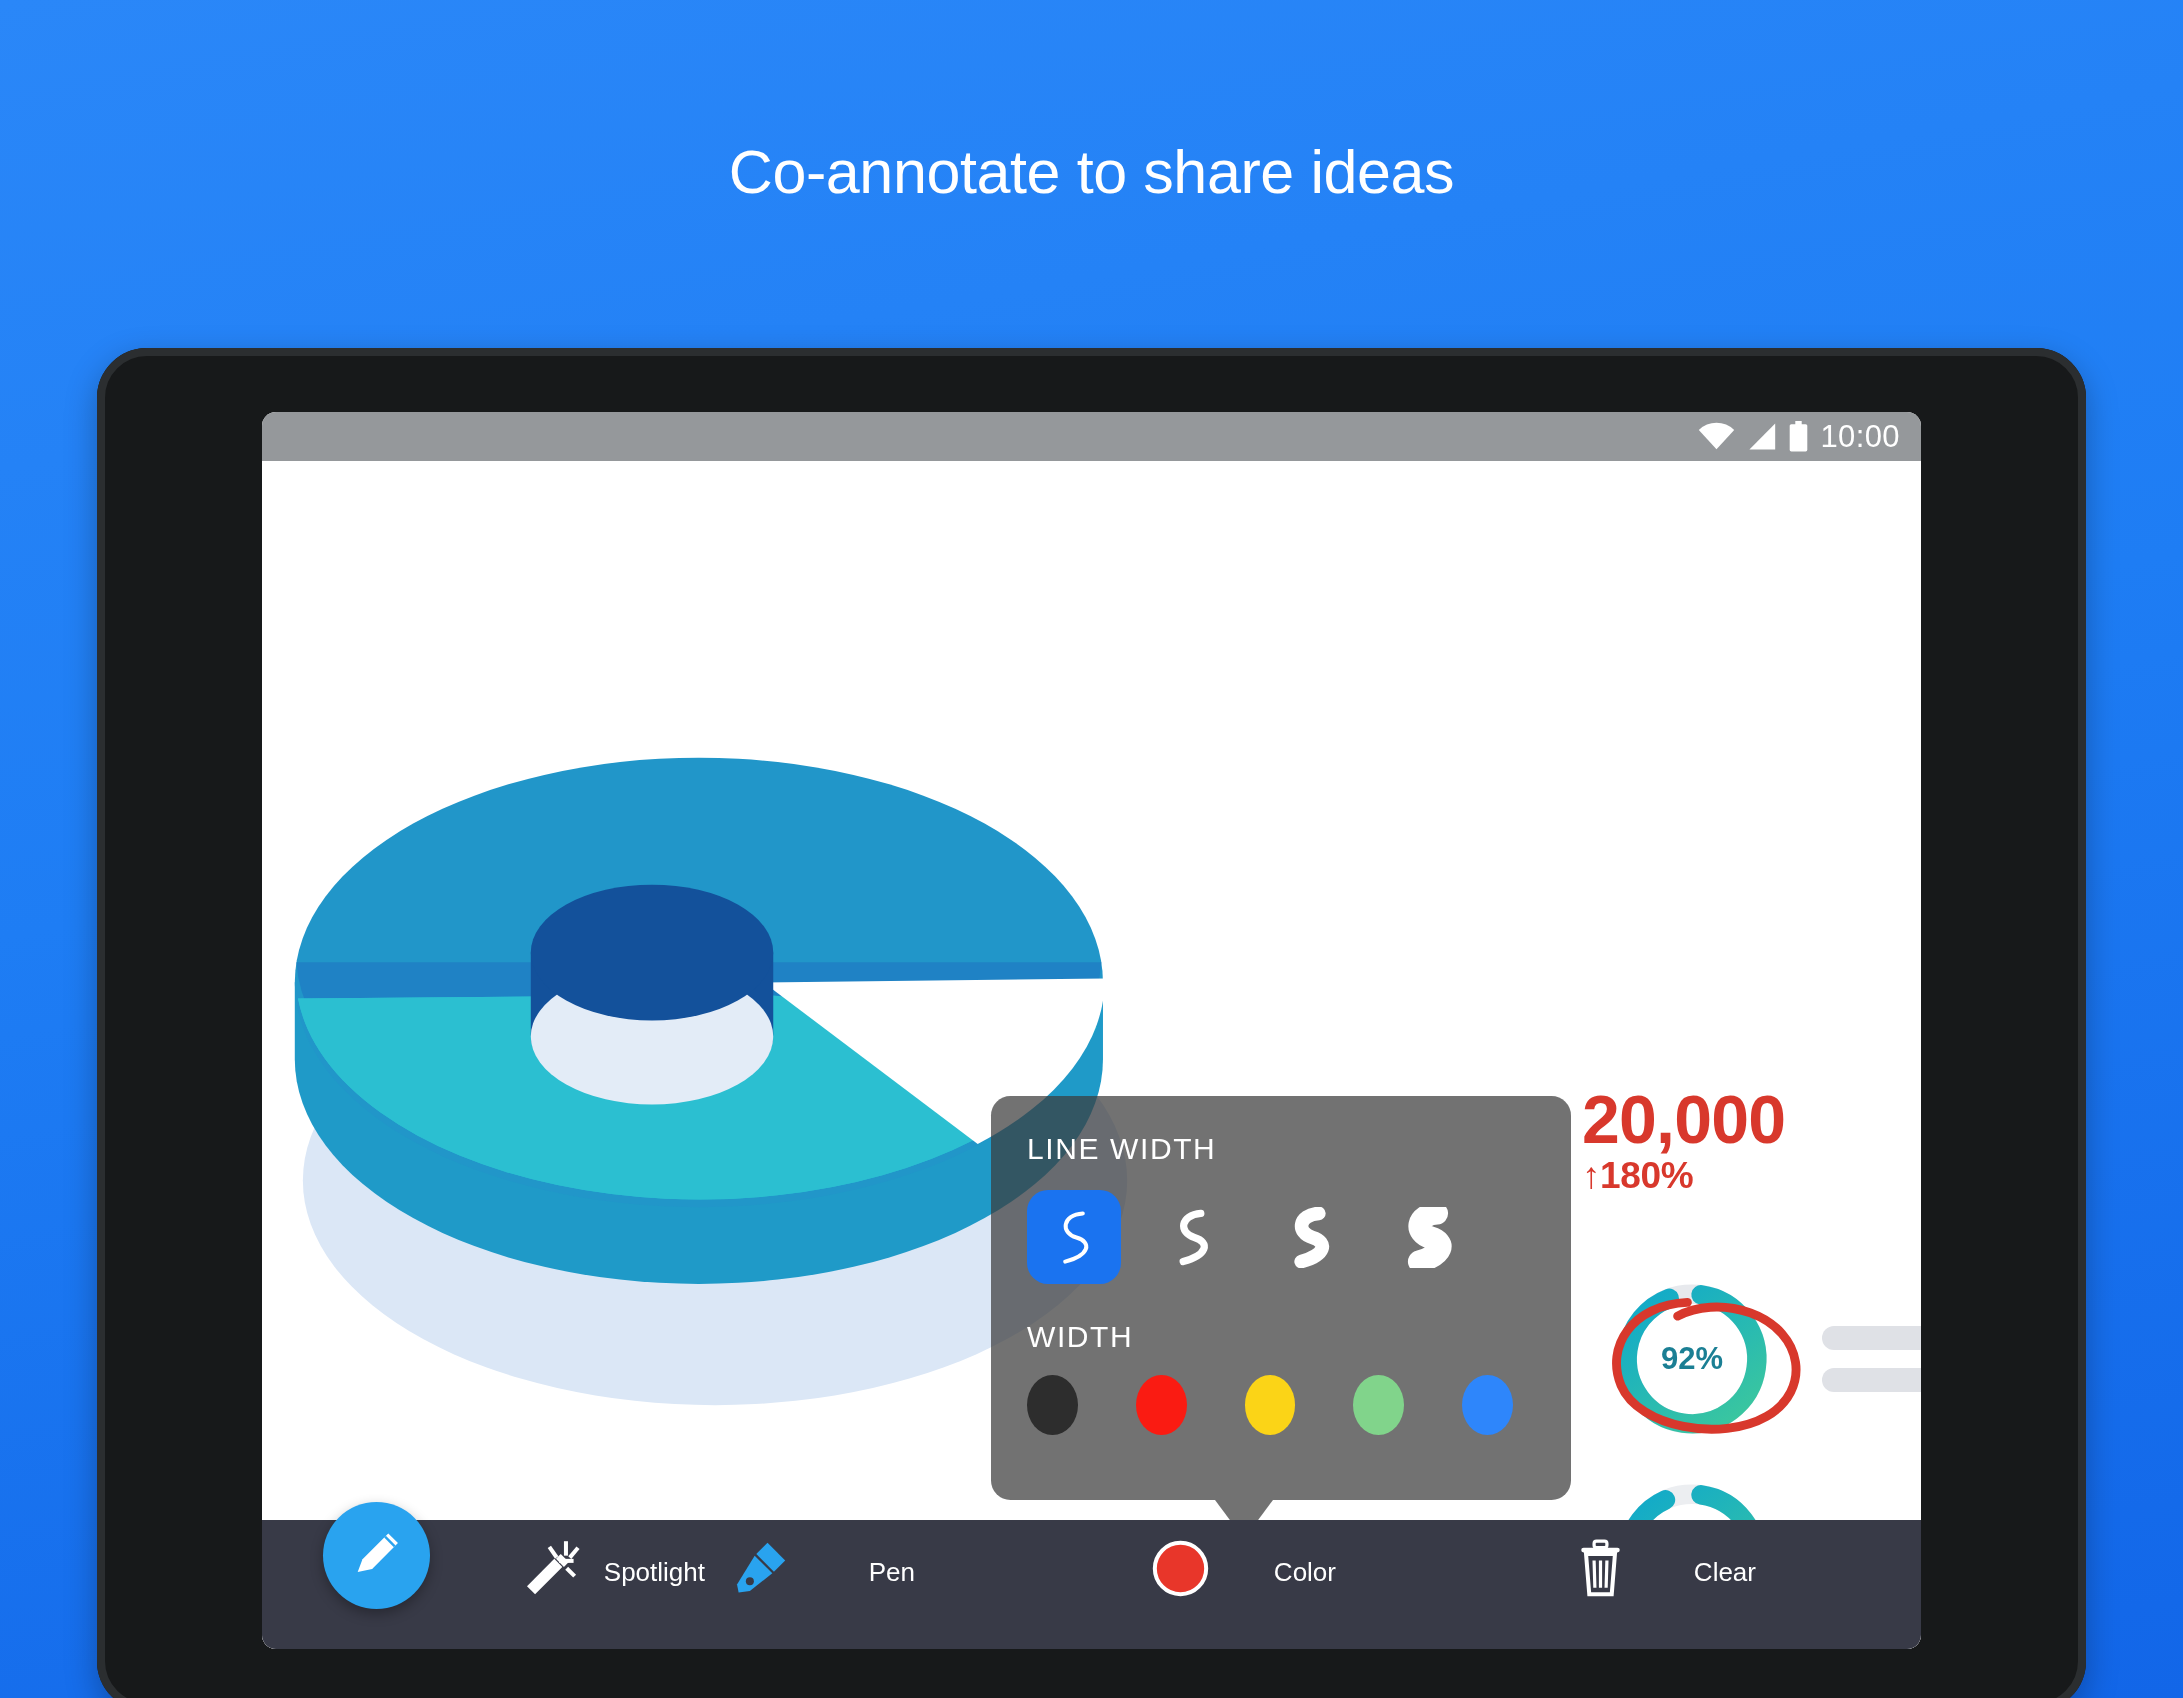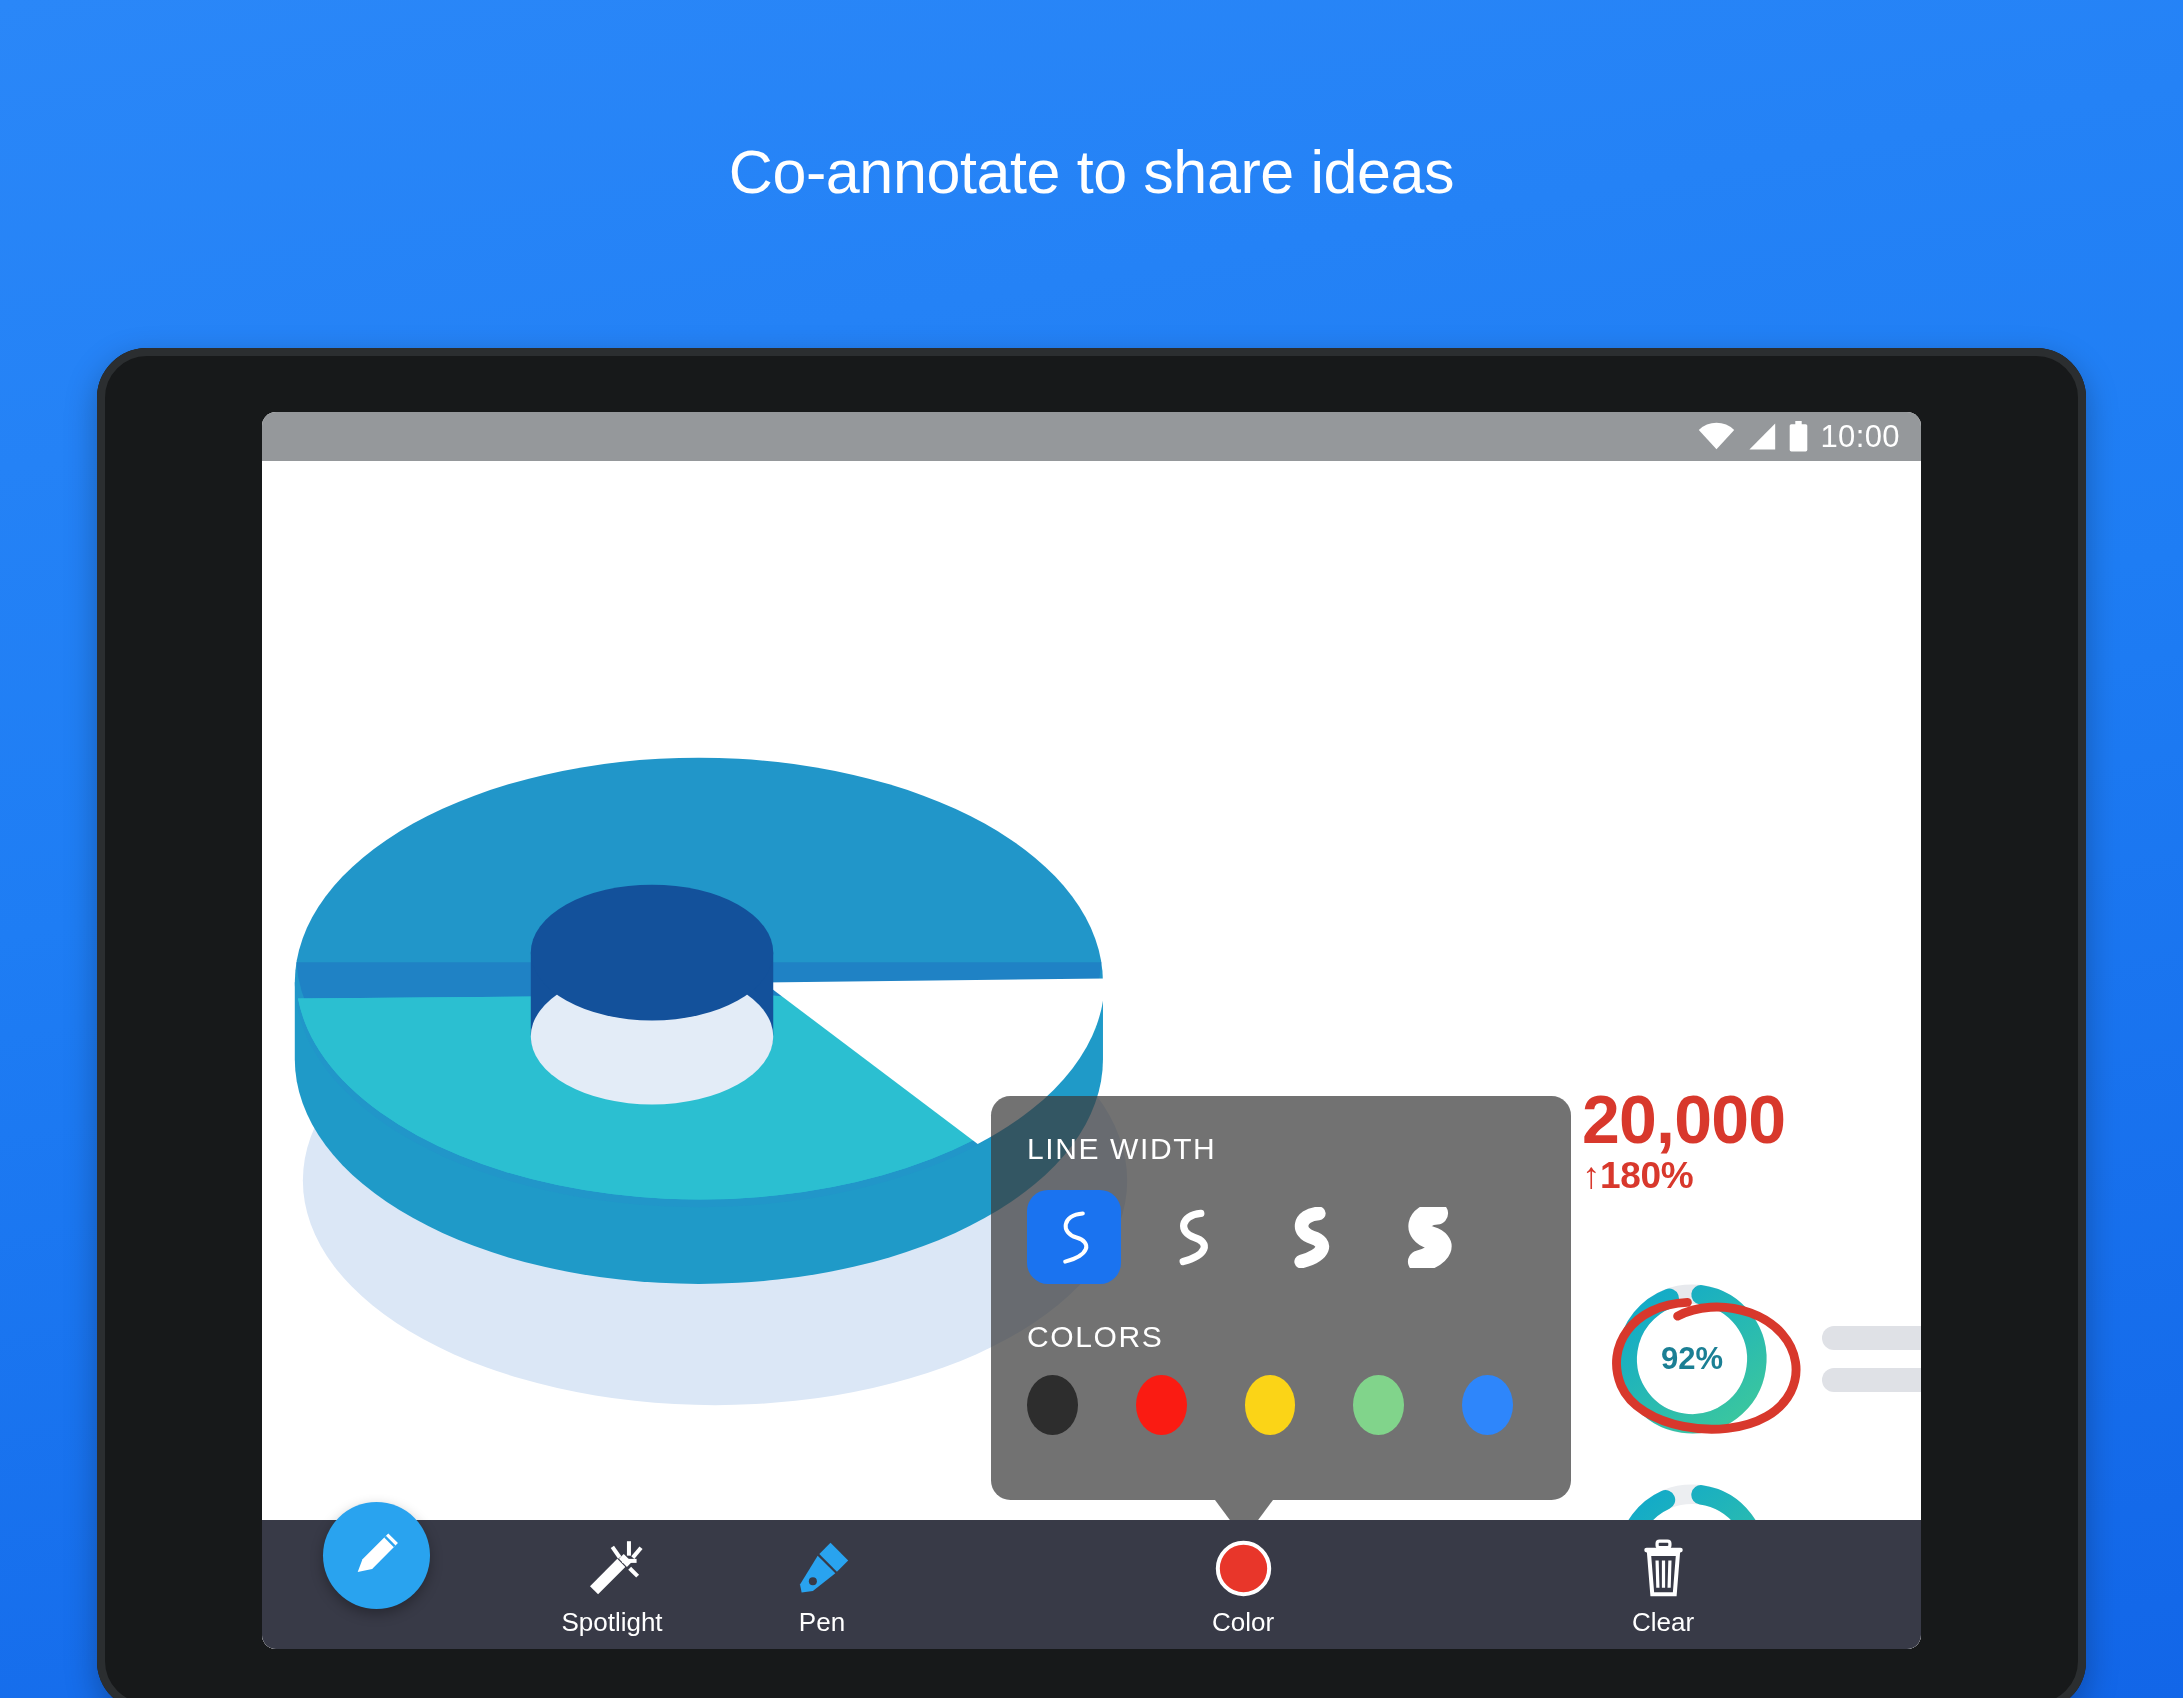--- a/index.html
+++ b/index.html
@@ -103,22 +103,22 @@
   .toolbar{
     position:absolute;left:0;bottom:0;width:1659px;height:129px;background:#383a47;
     display:flex;align-items:center;
   }
   .fab{
     position:absolute;left:61px;top:-18px;width:107px;height:107px;border-radius:50%;
     background:#29a3ef;display:flex;align-items:center;justify-content:center;
     box-shadow:0 4.9px 13px rgba(0,0,0,.3);
   }
   .tool{
-    position:absolute;top:18px;width:186px;display:flex;flex-direction:column;
-    align-items:center;justify-content:center;
+    position:absolute;top:18px;width:186px;display:flex;
+    align-items:center;justify-content:space-between;
   }
   .tool-icon{height:61px;display:flex;align-items:center;justify-content:center;}
   .tool-label{color:#ffffff;font-size:26px;margin-top:8px;}
 
   svg{display:block;}
 </style>
 </head>
 <body>
 
 <div id="root">
@@ -249,21 +249,21 @@
                 <path d="M42 8 C16 10 14 32 34 38 C54 44 50 60 20 68" fill="none" stroke="#fff" stroke-width="17" stroke-linecap="round"></path>
               </svg>
           </div>
           <div class="lw-item">
             <svg width="50" height="61" viewBox="0 0 62 76">
                 <path d="M42 8 C16 10 14 32 34 38 C54 44 50 60 20 68" fill="none" stroke="#fff" stroke-width="28" stroke-linecap="round"></path>
               </svg>
           </div>
         </div>
 
-        <div class="section-title colors-title">COLORS</div>
+        <div class="section-title colors-title">WIDTH</div>
         <div class="colors-row">
           <div class="swatch" style="background:#2d2d2d"></div>
           <div class="swatch" style="background:#fa1b12"></div>
           <div class="swatch" style="background:#fbd417"></div>
           <div class="swatch" style="background:#81d48b"></div>
           <div class="swatch" style="background:#2e86fb"></div>
         </div>
       </div>
       <div class="popup-tail"></div>
 

